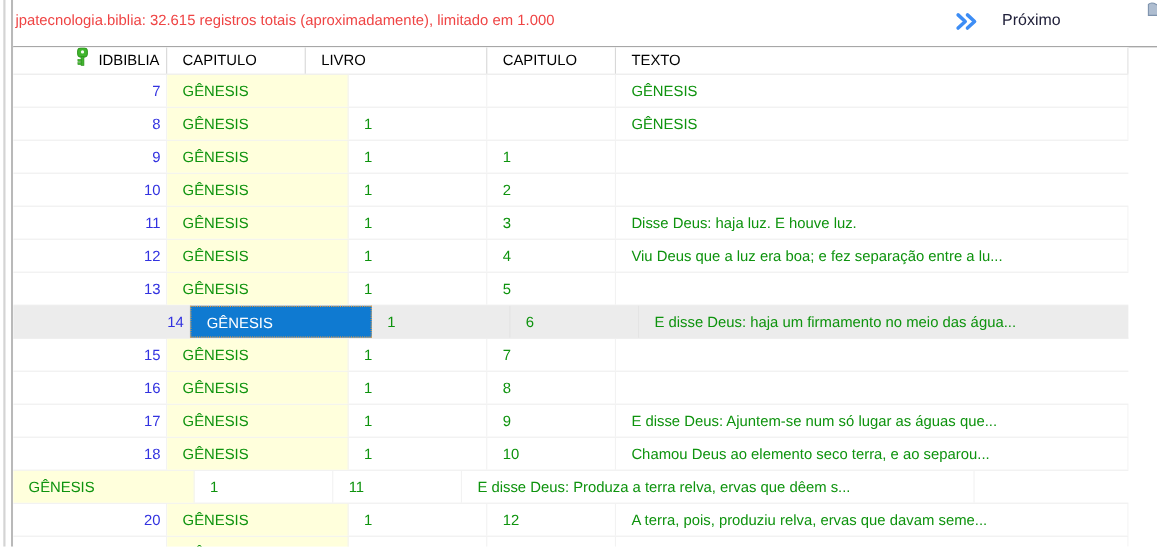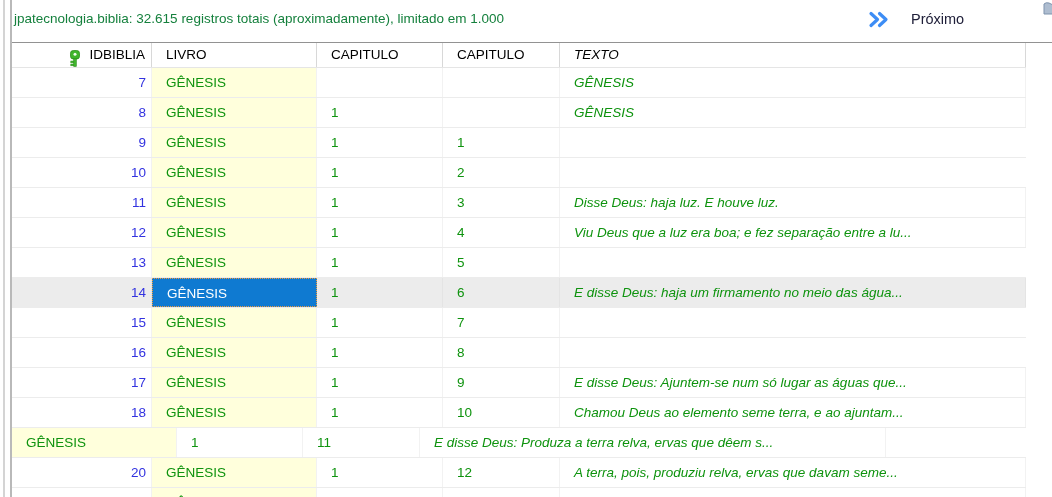--- a/index.html
+++ b/index.html
@@ -18,39 +18,39 @@
     background:#ffffff;
     font-family:"Liberation Sans",sans-serif;
     cursor:default;
   }
   
   .strip-a{position:absolute;left:3px;top:0;width:2px;height:497px;background:#d4d4d4;}
   .strip-b{position:absolute;left:10px;top:0;width:2px;height:497px;background:#b9b9b9;}
 
   
   .topbar{position:absolute;left:12px;top:0;width:1040px;height:42px;background:#fff;}
-  .status{position:absolute;left:2px;top:11px;font-size:13.5px;color:#15803d;white-space:pre;}
+  .status{position:absolute;left:2px;top:11px;font-size:13.5px;color:#ef4444;white-space:pre;}
   .next-btn{position:absolute;left:852px;top:5px;height:28px;display:flex;align-items:center;gap:21px;padding:0 4px;}
   .next-btn .lbl{font-size:14.5px;color:#20203a;}
   .corner-frag{position:absolute;left:1030px;top:1px;width:12px;height:14px;overflow:hidden;}
 
   
   .grid-top-border{position:absolute;left:12px;top:42px;width:1040px;height:1px;background:#929292;}
   .grid{position:absolute;left:12px;top:43px;width:1014px;height:454px;overflow:hidden;background:#fff;font-size:13.5px;}
   .header{display:flex;height:25px;line-height:24px;border-bottom:1px solid #e5e5e5;box-sizing:border-box;color:#000;}
   .hcell{box-sizing:border-box;border-right:1px solid #d8d8d8;padding-left:14px;white-space:pre;overflow:hidden;flex:none;}
-  .hcell.first{display:flex;align-items:flex-end;justify-content:flex-end;gap:7px;padding-left:0;padding-right:6px;}
+  .hcell.first{display:flex;align-items:flex-start;justify-content:flex-end;gap:7px;padding-left:0;padding-right:6px;}
   .keyicon{display:inline-flex;align-items:center;}
 
   .row{display:flex;height:30px;line-height:29px;box-sizing:border-box;border-bottom:1px solid #ececec;background:#fff;}
   .cell{box-sizing:border-box;border-right:1px solid #f2f2f2;padding-left:14px;white-space:pre;overflow:hidden;flex:none;color:var(--value-color);}
-  .c0{width:140px;} .c1{width:165px;} .c2{width:126px;} .c3{width:117px;} .c4{width:466px;font-style:italic;}
+  .c0{width:140px;} .c1{width:165px;} .c2{width:126px;} .c3{width:117px;} .c4{width:466px;}
   .cell.c0{color:var(--id-color);text-align:right;padding-left:0;padding-right:5px;}
   .cell.c1{background:var(--livro-bg);}
-  .row.sel{background:var(--sel-row-bg);}
+  .row.sel{background:var(--sel-row-bg);padding-left:21px;}
   .row.sel .cell{border-right-color:#e4e4e4;}
   .row.sel .cell.c1{
     background:var(--sel-cell-bg);color:#ffffff;
     border:1px dotted var(--focus-dots);
   }
 </style>
 </head>
 <body>
 
 <div class="strip-a"></div>
@@ -83,22 +83,22 @@
         <svg width="14" height="17" viewBox="0 0 14 17">
           <rect x="2.5" y="0.5" width="9" height="8.5" rx="2.8" fill="#3fb52c" stroke="#2e8f1f" stroke-width="0.8"></rect>
           <circle cx="7" cy="4.2" r="1.5" fill="#f2fbef"></circle>
           <rect x="5.7" y="8.5" width="2.6" height="8" fill="#3fb52c" stroke="#2e8f1f" stroke-width="0.6"></rect>
           <rect x="2.8" y="11" width="3" height="1.8" fill="#3fb52c" stroke="#2e8f1f" stroke-width="0.5"></rect>
           <rect x="2.8" y="14" width="3" height="1.8" fill="#3fb52c" stroke="#2e8f1f" stroke-width="0.5"></rect>
         </svg>
       </span>
       <span>IDBIBLIA</span>
     </div>
+    <div class="hcell c2">CAPITULO</div>
     <div class="hcell c1">LIVRO</div>
-    <div class="hcell c2">CAPITULO</div>
     <div class="hcell c3">CAPITULO</div>
     <div class="hcell c4">TEXTO</div>
   </div>
   <div id="rows">
       <div class="row">
         <div class="cell c0">7</div>
         <div class="cell c1">GÊNESIS</div>
         <div class="cell c2"></div>
         <div class="cell c3"></div>
         <div class="cell c4">GÊNESIS</div>
@@ -166,21 +166,21 @@
         <div class="cell c1">GÊNESIS</div>
         <div class="cell c2">1</div>
         <div class="cell c3">9</div>
         <div class="cell c4">E disse Deus: Ajuntem-se num só lugar as águas que...</div>
       </div>
       <div class="row">
         <div class="cell c0">18</div>
         <div class="cell c1">GÊNESIS</div>
         <div class="cell c2">1</div>
         <div class="cell c3">10</div>
-        <div class="cell c4">Chamou Deus ao elemento seme terra, e ao ajuntam...</div>
+        <div class="cell c4">Chamou Deus ao elemento seco terra, e ao separou...</div>
       </div>
       <div class="row">
         <div class="cell c1">GÊNESIS</div>
         <div class="cell c2">1</div>
         <div class="cell c3">11</div>
         <div class="cell c4">E disse Deus: Produza a terra relva, ervas que dêem s...</div>
       </div>
       <div class="row">
         <div class="cell c0">20</div>
         <div class="cell c1">GÊNESIS</div>

